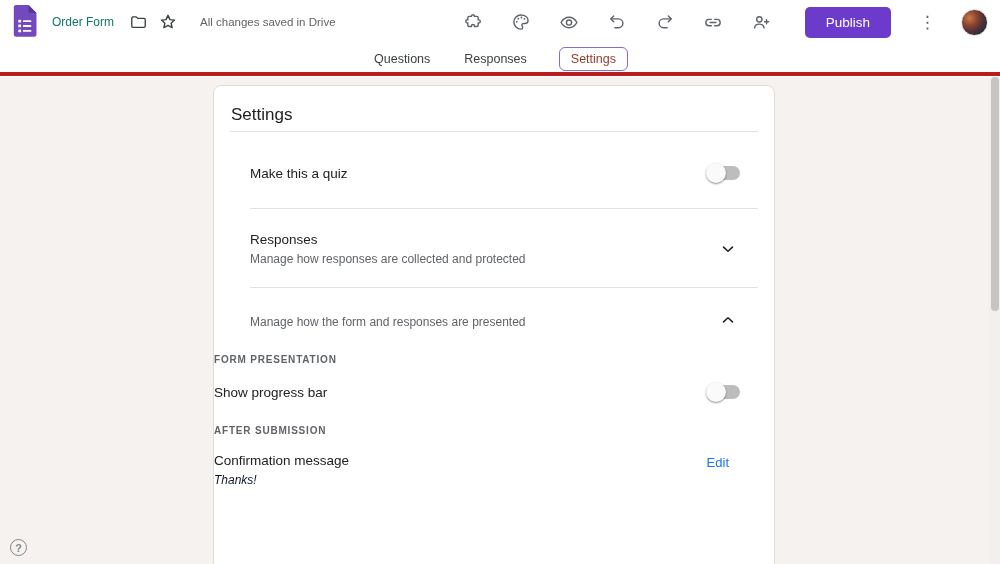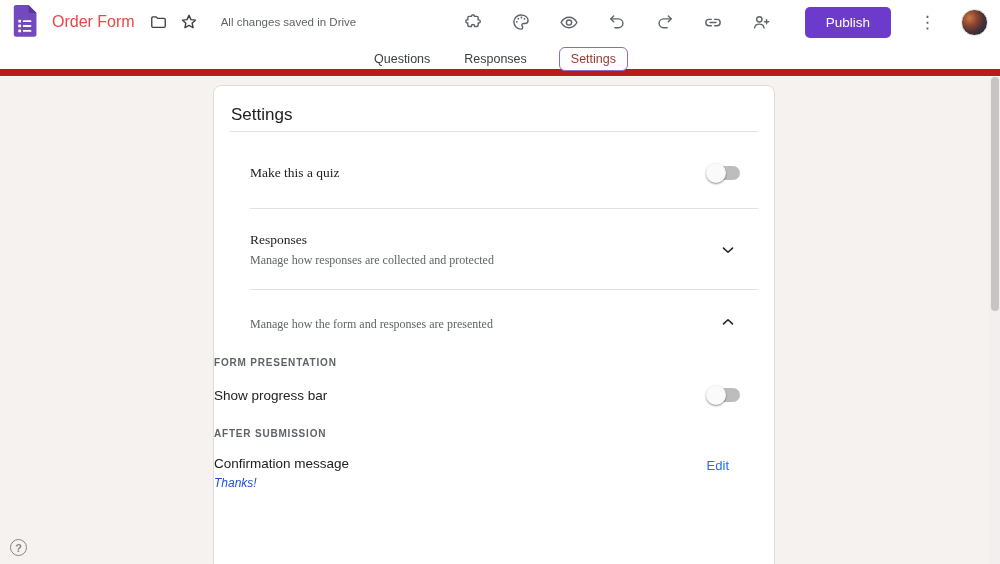--- a/index.html
+++ b/index.html
@@ -3,70 +3,70 @@
 <meta charset="utf-8">
 <style>
   * { margin:0; padding:0; box-sizing:border-box; }
   html,body { width:1000px; height:564px; overflow:hidden; background:#fff;
     font-family:"Liberation Sans", sans-serif; color:#202124; }
 
   
   .appbar { position:absolute; left:0; top:0; width:1000px; height:44px;
     background:#fff; display:flex; align-items:center; padding:0 12px 0 10px; }
   .forms-logo { width:28px; height:34px; margin-right:14px; flex:0 0 auto; cursor:pointer; }
-  .doc-title { font-size:16px; color:#ef4444; margin-right:14px; white-space:nowrap; }
+  .doc-title { font-size:12px; color:#0f766e; margin-right:14px; white-space:nowrap; }
   .appbar .mini-icon { width:20px; height:20px; margin-right:10px; display:flex;
     align-items:center; justify-content:center; cursor:pointer; }
   .saved-status { font-size:11.5px; color:#5f6368; margin-left:12px; white-space:nowrap; }
   .appbar-right { margin-left:auto; display:flex; align-items:center; gap:28px; }
   .tool-icon { width:20px; height:20px; display:flex; align-items:center;
     justify-content:center; cursor:pointer; }
   .publish-btn { background:#6d3bcb; color:#fff; border:none; border-radius:5px;
     font-family:inherit; font-size:13.5px; font-weight:500; padding:8px 21px;
     margin-left:6px; cursor:pointer; }
   .kebab { font-size:17px; color:#5f6368; width:14px; text-align:center;
     letter-spacing:0; cursor:pointer; line-height:1; }
   .avatar { width:27px; height:27px; border-radius:50%; cursor:pointer;
     background:radial-gradient(circle at 30% 32%, #c97a45 0%, #8a4330 32%, #4a3038 58%, #222e3c 85%);
     border:1px solid #e0e0e0; }
 
   
   .tabbar { position:absolute; left:0; top:44px; width:1000px; height:32px;
     background:#fff; display:flex; align-items:flex-start; justify-content:center;
-    gap:30px; border-bottom:7px solid #b91c1c; }
+    gap:30px; border-bottom:4px solid #b91c1c; }
   .tab { font-size:12.5px; font-weight:500; color:#3c4043; padding:6px 2px;
     cursor:pointer; margin-top:2px; }
   .tab.selected { color:#943b32; border:1.5px solid #8a6bc9; border-radius:6px;
     padding:4px 11px; background:#fff; margin-top:3px; }
 
   
   .content { position:absolute; left:0; top:77px; width:1000px; height:487px;
     background:#f6f2f0; }
   .card { position:absolute; left:213px; top:8px; width:562px; height:720px;
     background:#fff; border:1px solid #dfdcda; border-radius:8px; overflow:hidden; }
 
   .card-heading { font-size:17px; color:#202124; padding:19px 16px 0 17px; height:45px; }
   .divider { border-top:1px solid #e4e1e0; margin:0 16px; }
   .divider.inset { margin-left:36px; }
 
-  .row { display:flex; align-items:center; padding:0 32px 0 36px;font-family:Liberation Serif, serif; }
+  .row { display:flex; align-items:center; padding:0 32px 0 36px; }
   .row .row-text { flex:1; }
   .row-title { font-size:13.5px; color:#202124; }
   .row-desc { font-size:12px; color:#5f6368; margin-top:5px; }
 
   .sec-quiz { padding-top:31px; padding-bottom:25px; }
   .sec-resp { padding-top:23px; padding-bottom:21px; }
   .sec-pres-head { padding-top:22px; }
 
   .sub-wrap { padding-right:32px; }
   .group-label { font-size:10px; font-weight:700; letter-spacing:.08em;
     color:#5f6368; margin-top:25px; }
   .sub-row { display:flex; align-items:center; margin-top:17px; }
   .sub-row .row-title { flex:1; }
-  .value-italic { font-size:12px; font-style:italic; color:#1d4ed8; margin-top:5px; }
+  .value-italic { font-size:12px; font-style:italic; color:#0f172a; margin-top:5px; }
   .edit-link { font-size:13px; font-weight:500; color:#1a73e8; cursor:pointer;
     margin-right:13px; align-self:flex-start; margin-top:2px; }
 
   
   .toggle { position:relative; width:36px; height:20px; flex:0 0 auto; cursor:pointer; }
   .toggle .track { position:absolute; left:3px; top:3px; width:31px; height:14px;
     border-radius:7px; background:#bdbdbd; }
   .toggle .knob { position:absolute; left:0; top:0; width:20px; height:20px;
     border-radius:50%; background:#fafafa; box-shadow:0 1px 2px rgba(0,0,0,.45); }
 

